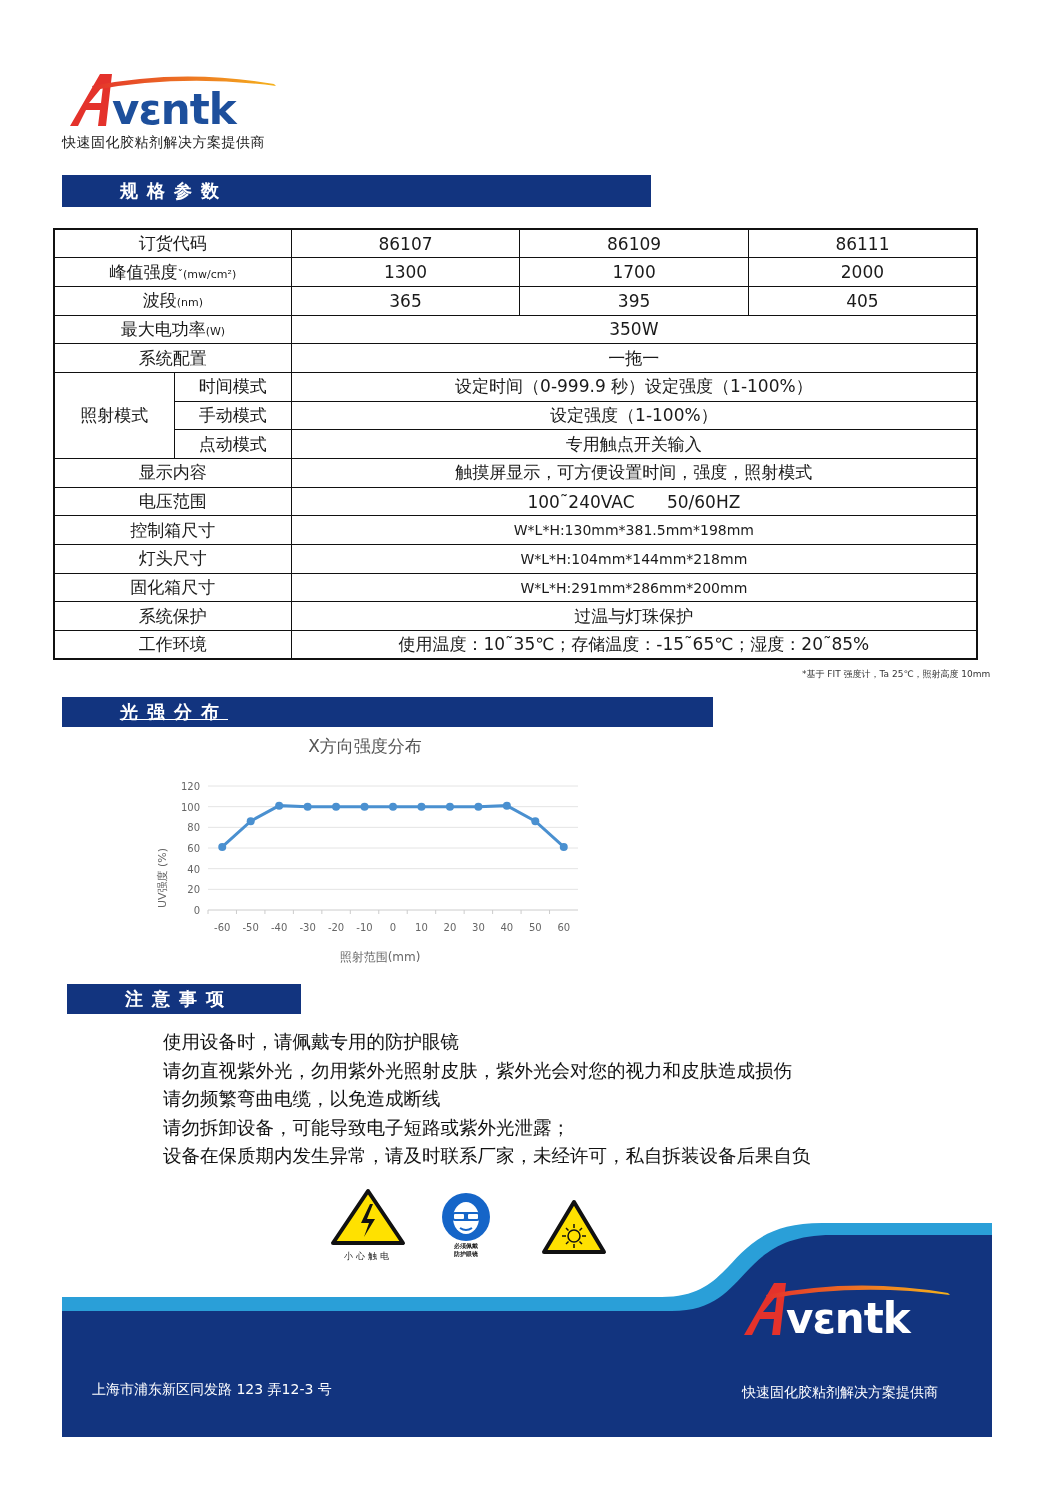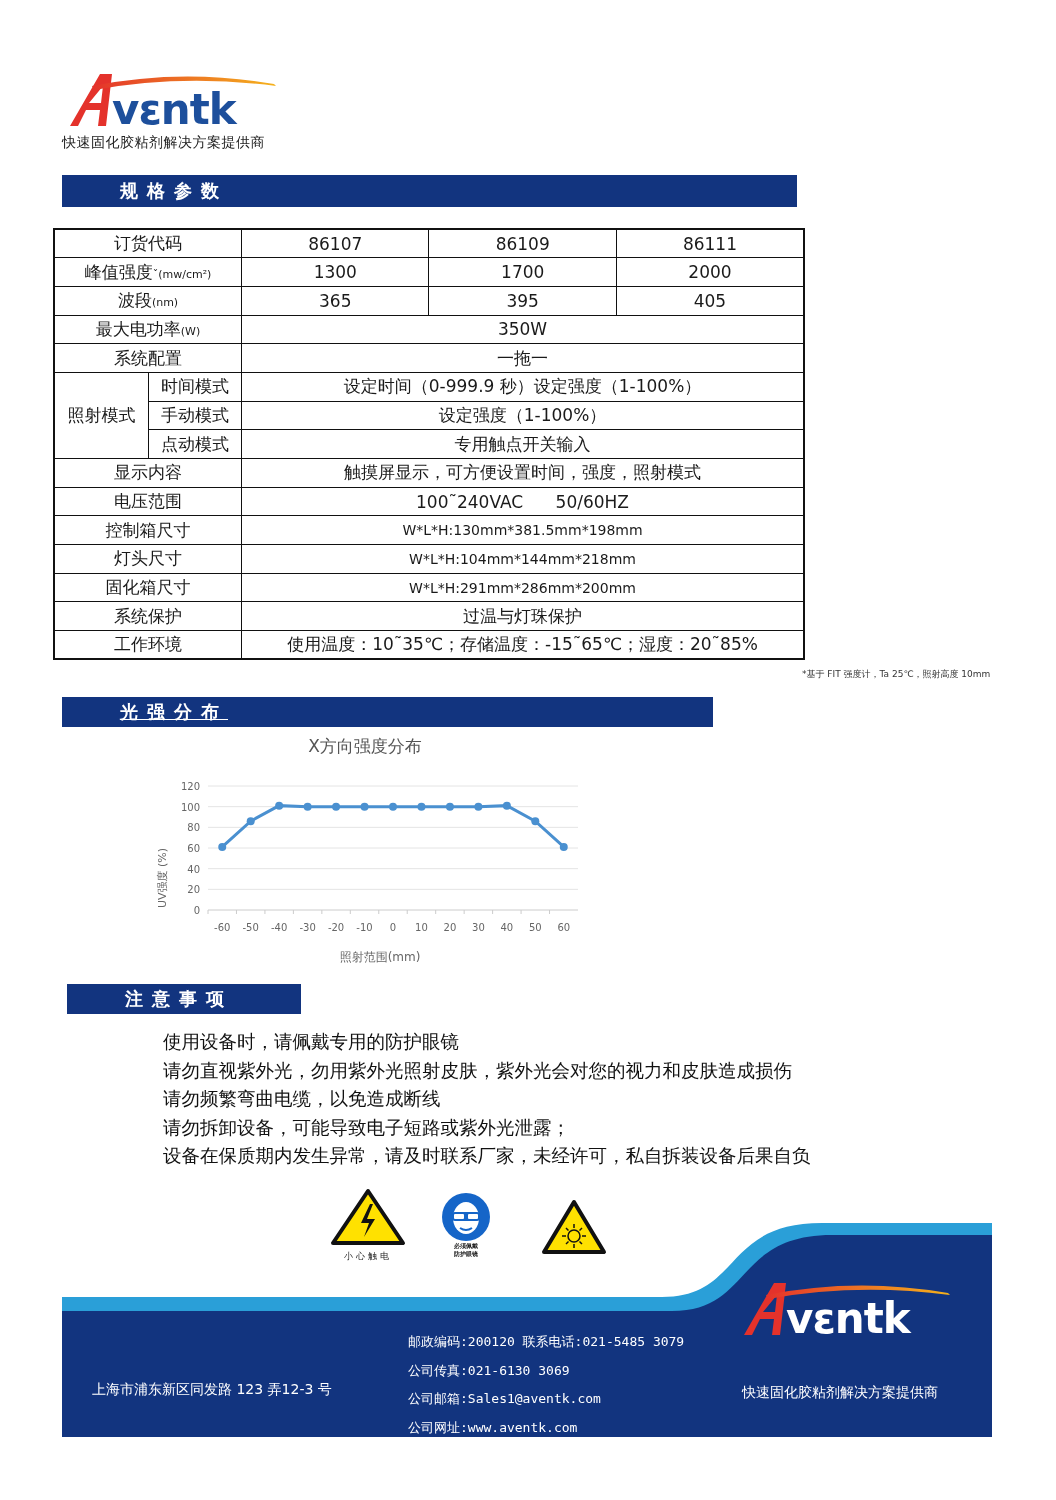--- a/index.html
+++ b/index.html
@@ -6,26 +6,26 @@
   html, body { width: 1056px; height: 1500px; background: #ffffff; overflow: hidden; }
   body { position: relative; font-family: "DejaVu Sans", "Liberation Sans", sans-serif; color: #111; }
 
   
   .logo { position: absolute; left: 62px; top: 66px; width: 230px; height: 64px; }
   .logo svg { width: 100%; height: 100%; }
   .tagline { position: absolute; left: 62px; top: 134px; font-size: 14px; color: #222; letter-spacing: 0.5px; }
 
   
   .section-bar { position: absolute; background: #12347f; color: #fff; font-weight: bold; font-size: 18px; letter-spacing: 9px; padding-left: 58px; display: flex; align-items: center; }
-  .bar-specs { left: 62px; top: 175px; width: 735px; height: 32px; }
+  .bar-specs { left: 62px; top: 175px; width: 589px; height: 32px; }
   .bar-light { left: 62px; top: 697px; width: 651px; height: 30px; text-decoration: underline; }
   .bar-notes { left: 67px; top: 984px; width: 234px; height: 30px; }
 
   
-  table.specs { position: absolute; left: 53px; top: 228px; width: 752px; border-collapse: collapse; font-size: 17px; }
+  table.specs { position: absolute; left: 53px; top: 228px; width: 925px; border-collapse: collapse; font-size: 17px; }
   table.specs td { border: 1.5px solid #111; height: 28.7px; text-align: center; padding: 0 4px; white-space: nowrap; color: #1a1a1a; }
   table.specs { border: 2px solid #111; }
   .unit { font-size: 11px; }
   .c-label { width: 245px; }
   .c-sub1 { width: 124px; }
   .c-sub2 { width: 121px; }
   .c-v { width: 235px; }
   .footnote { position: absolute; left: 762px; top: 668px; font-size: 9px; color: #333; margin-left: 40px; }
 
   
@@ -270,20 +270,14 @@
   <div class="footer-logo">
     <svg viewBox="0 0 230 64" style="width:100%;height:100%">
       <path d="M8 60 L38 8 L50 8 L44 60 L36 60 L38 44 L24 44 L16 60 Z M27 37 L39 37 L41 20 Z" fill="#e4322b"></path>
       <path d="M30 20 Q120 2 212 18 L214 20 Q120 8 32 24 Z" fill="url(#swoosh)"></path>
       <text x="50" y="58" font-family="DejaVu Sans, sans-serif" font-weight="bold" font-size="42" fill="#ffffff" letter-spacing="-1">vεntk</text>
     </svg>
   </div>
   <div class="company">
     <div>上海市浦东新区同发路 123 弄12-3 号</div>
   </div>
-  <div class="contacts">
-    <div>邮政编码:200120 联系电话:021-5485 3079</div>
-    <div>公司传真:021-6130 3069</div>
-    <div>公司邮箱:Sales1@aventk.com</div>
-    <div>公司网址:www.aventk.com</div>
-  </div>
   <div class="footer-tag">快速固化胶粘剂解决方案提供商</div>
 </div>
 
 </body></html>

